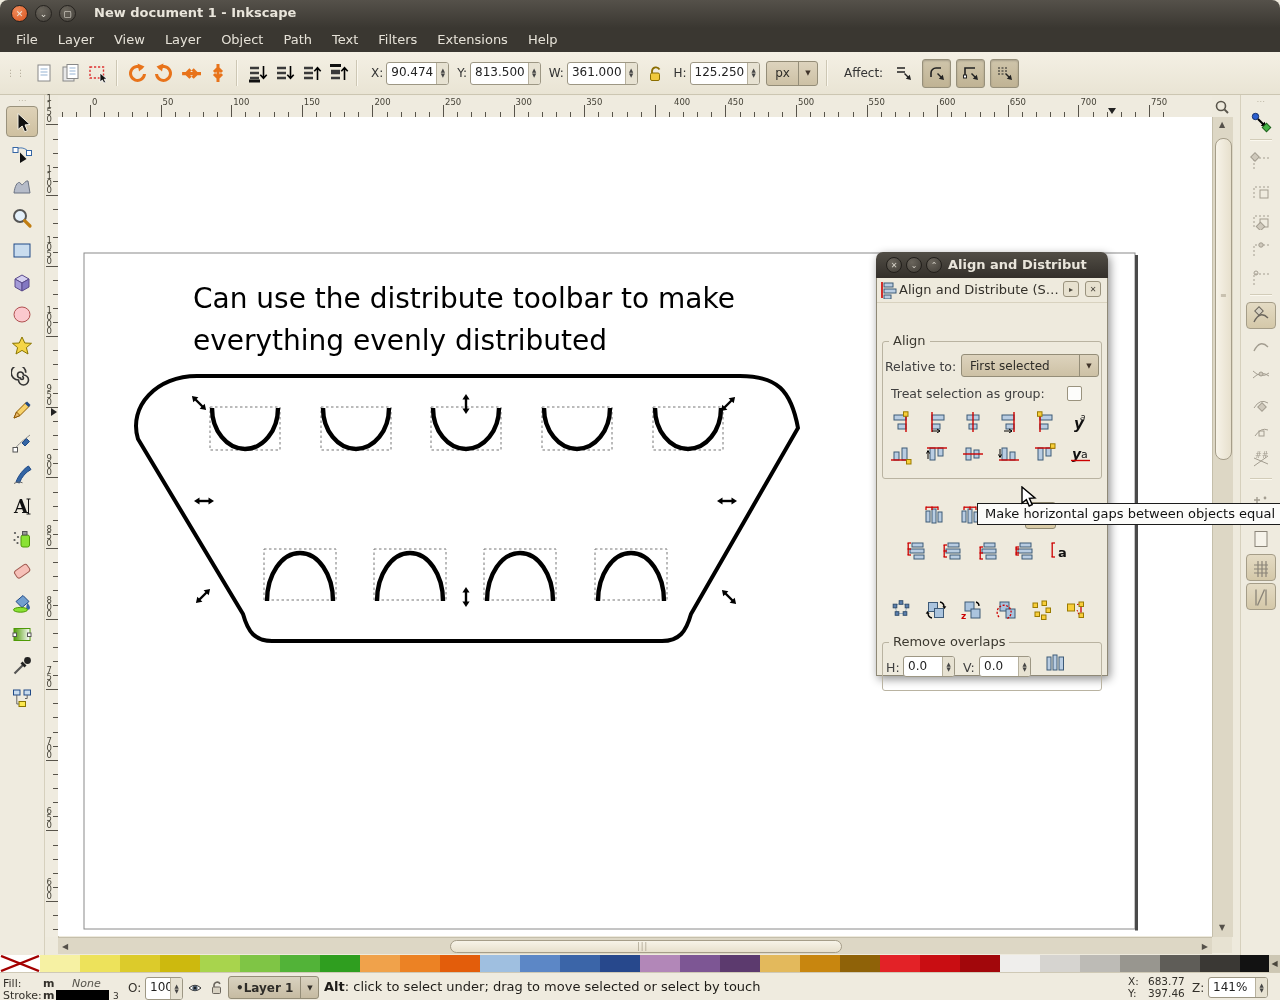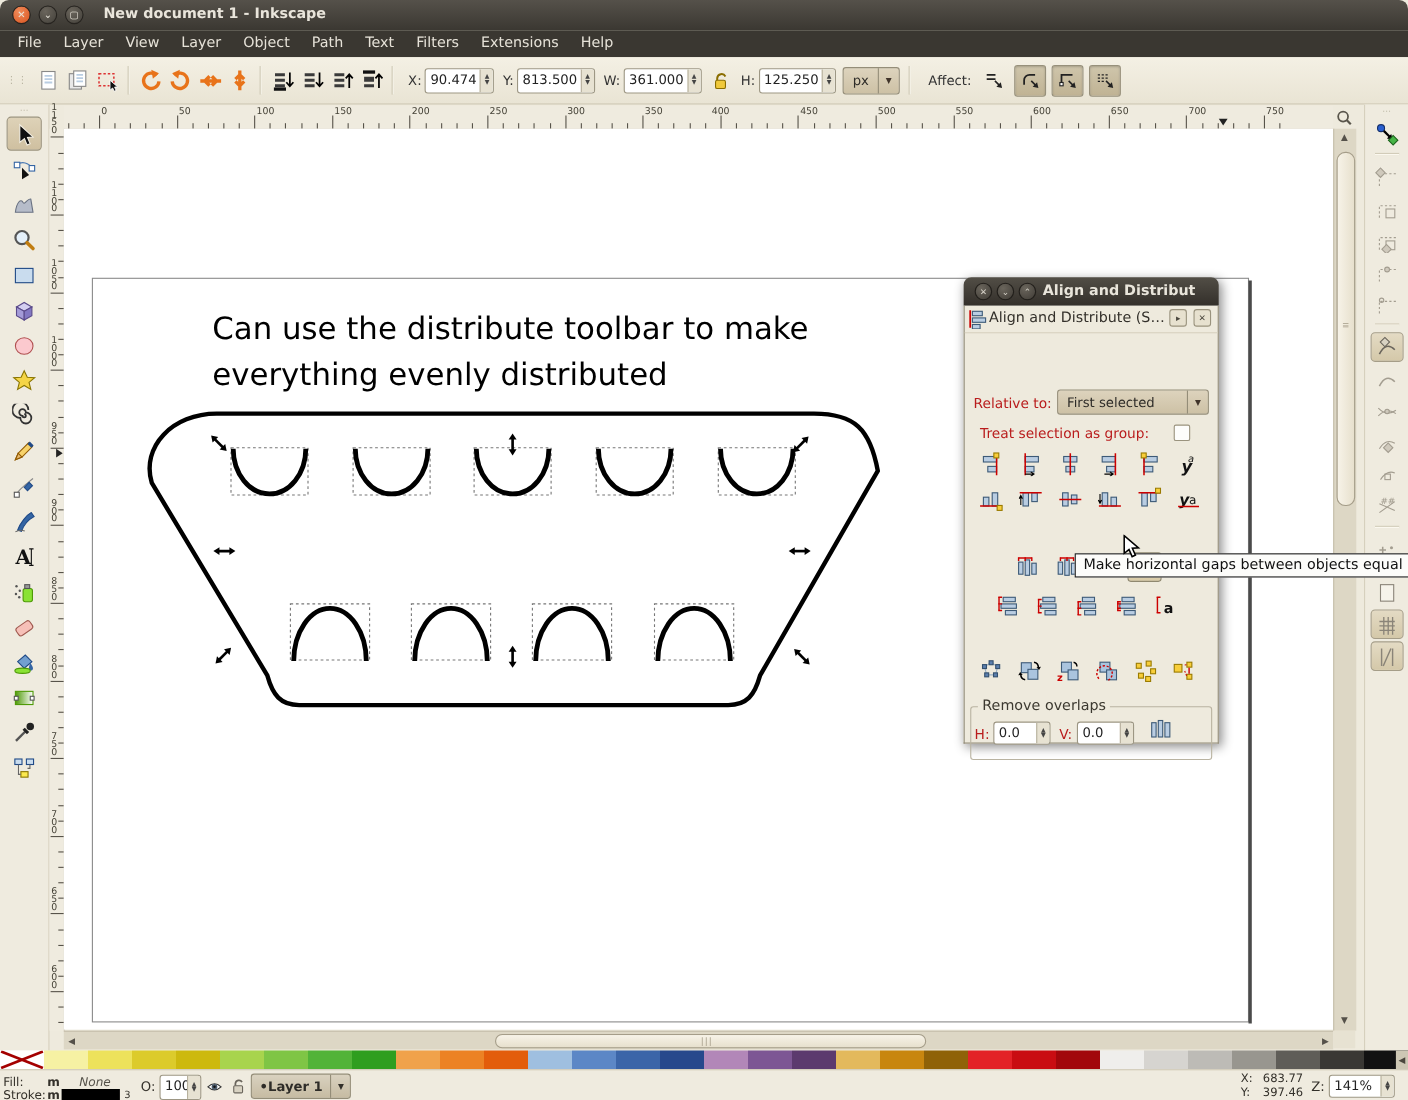--- a/index.html
+++ b/index.html
@@ -64,21 +64,21 @@
          display:flex;align-items:center;justify-content:center;font-size:8px;color:#d8d4ca;box-sizing:border-box;}
   .dlgbody{position:absolute;left:0;top:26px;width:230px;height:397px;background:#eeeadd;border:1px solid #8f8977;border-top:none;}
   .dlghead{position:absolute;left:0;top:0;width:100%;height:24px;border-bottom:1px solid #d8d2bf;}
   .dlghead .htxt{position:absolute;left:22px;top:4px;font-size:13px;color:#33302a;white-space:nowrap;}
   .hbtn{position:absolute;top:3px;width:16px;height:16px;border:1px solid #9a937e;border-radius:3px;background:#e7e1cf;display:flex;align-items:center;justify-content:center;font-size:8px;color:#4a463d;box-sizing:border-box;}
   .fs{position:absolute;border:1px solid #b9b3a1;border-radius:3px;}
   .fs>.fslabel{position:absolute;top:-9px;left:6px;background:#eeeadd;padding:0 4px;font-size:13px;color:#3c3930;}
   .dgrid{position:absolute;display:grid;}
   .dbtn{width:31px;height:27px;display:flex;align-items:center;justify-content:center;}
   .dbtn.hov{background:linear-gradient(#ece3cc,#d9cba6);border:1px solid #8f8870;border-radius:3px;box-sizing:border-box;}
-  .dlab{position:absolute;font-size:12.5px;color:#b91c1c;}
+  .dlab{position:absolute;font-size:12.5px;color:#404040;}
   .chk{position:absolute;width:13px;height:13px;background:#fdfdfb;border:1px solid #9a937e;border-radius:2px;}
   
   .tooltip{left:977px;top:503px;z-index:60;background:#fcfcfa;border:1px solid #1c1c1c;color:#111;font-size:13px;padding:2px 7px 3px;white-space:nowrap;}
   .cursor{left:1020px;top:486px;z-index:70;}
   
   .palette{left:0;top:955px;width:1280px;height:17px;display:flex;}
   .pswatch{flex:1;}
   .pnone{width:40px;flex:none;background:#fff;}
   .parrow{position:absolute;right:0;top:955px;width:11px;height:17px;background:#cdc7b4;color:#4a463d;font-size:8px;display:flex;align-items:center;justify-content:center;}
   .statusbar{left:0;top:972px;width:1280px;height:28px;background:#efebdf;border-top:1px solid #cfc9b6;font-size:11px;color:#33302a;}
@@ -481,21 +481,21 @@
       <div class="tickt" style="left: 483.8px; height: 5px;"></div>
       <div class="tickt" style="left: 498px; height: 5px;"></div>
       <div class="tickt" style="left: 512.1px; height: 5px;"></div>
       <div class="tickt" style="left: 526.2px; height: 12px;"></div>
       <span class="rlabel" style="left: 528.2px;">350</span>
       <div class="tickt" style="left: 540.3px; height: 5px;"></div>
       <div class="tickt" style="left: 554.4px; height: 5px;"></div>
       <div class="tickt" style="left: 568.6px; height: 5px;"></div>
       <div class="tickt" style="left: 582.7px; height: 5px;"></div>
       <div class="tickt" style="left: 596.8px; height: 12px;"></div>
-      <span class="rlabel" style="left: 589px;">400</span>
+      <span class="rlabel" style="left: 616px;">400</span>
       <div class="tickt" style="left: 610.9px; height: 5px;"></div>
       <div class="tickt" style="left: 625px; height: 5px;"></div>
       <div class="tickt" style="left: 639.2px; height: 5px;"></div>
       <div class="tickt" style="left: 653.3px; height: 5px;"></div>
       <div class="tickt" style="left: 667.4px; height: 12px;"></div>
       <span class="rlabel" style="left: 669.4px;">450</span>
       <div class="tickt" style="left: 681.5px; height: 5px;"></div>
       <div class="tickt" style="left: 695.6px; height: 5px;"></div>
       <div class="tickt" style="left: 709.8px; height: 5px;"></div>
       <div class="tickt" style="left: 723.9px; height: 5px;"></div>
@@ -833,20 +833,23 @@
               <rect x="4" y="2" width="9" height="4" fill="#b9cde2" stroke="#3d5a77"></rect>
               <rect x="4" y="8" width="12" height="4" fill="#b9cde2" stroke="#3d5a77"></rect>
               <rect x="4" y="14" width="7" height="4" fill="#b9cde2" stroke="#3d5a77"></rect>
             </svg>
           </span>
         <span class="htxt">Align and Distribute (S…</span>
         <span class="hbtn" style="right:28px">▸</span>
         <span class="hbtn" style="right:6px">✕</span>
       </div>
 
+      <div class="fs" style="left:5px;top:63px;width:218px;height:136px">
+        <span class="fslabel">Align</span>
+      </div>
       <span class="dlab" style="left:8px;top:81px">Relative to:</span>
       <span class="combo" style="position:absolute;left:84px;top:76px;width:138px;box-sizing:border-box;justify-content:space-between">
         <span class="cval">First selected</span>
           <span class="cbtn">▼</span>
       </span>
       <span class="dlab" style="left:14px;top:108px">Treat selection as group:</span>
       <span class="chk" style="left:190px;top:108px"></span>
       <div class="dgrid" id="alignGrid" style="left:8px;top:130px;grid-template-columns:repeat(6,31px);grid-auto-rows:27px;gap:5px">
           <div class="dbtn">
             <svg xmlns="http://www.w3.org/2000/svg" width="22" height="22" viewBox="0 0 22 22">
@@ -1220,20 +1223,23 @@
     <span class="sb" id="lockOpenIcon" style="left:209px;top:6px">
         <svg xmlns="http://www.w3.org/2000/svg" width="16" height="16" viewBox="0 0 16 16">
           <path d="M5 8 V6 a3.2 3.2 0 0 1 6,-1.2" fill="none" stroke="#6a655c" stroke-width="1.6"></path>
           <rect x="3.5" y="8" width="8" height="6.5" rx="1" fill="#d8d2c2" stroke="#6a655c"></rect>
         </svg>
       </span>
     <span class="laybtn sb" style="left:228px;top:3px">
       <span class="lv"><span>•</span><span>Layer 1</span></span>
       <span class="ld">▼</span>
     </span>
+    <span class="sb" style="left:324px;top:6px;font-size:13px;color:#1e1c18">
+      <b>Alt</b><span>: click to select under; drag to move selected or select by touch</span>
+    </span>
     <span class="sb" style="left:1128px;top:2px;font-size:10.5px">X:</span>
     <span class="sb" style="left:1148px;top:2px;font-size:10.5px">683.77</span>
     <span class="sb" style="left:1128px;top:14px;font-size:10.5px">Y:</span>
     <span class="sb" style="left:1148px;top:14px;font-size:10.5px">397.46</span>
     <span class="sb" style="left:1192px;top:8px;font-size:12px">Z:</span>
     <span class="spin sb" style="left:1208px;top:4px;width:60px;box-sizing:border-box;justify-content:space-between">
       <span class="val">141%</span>
         <span class="arr">
           <i>▲</i>
           <i>▼</i>

